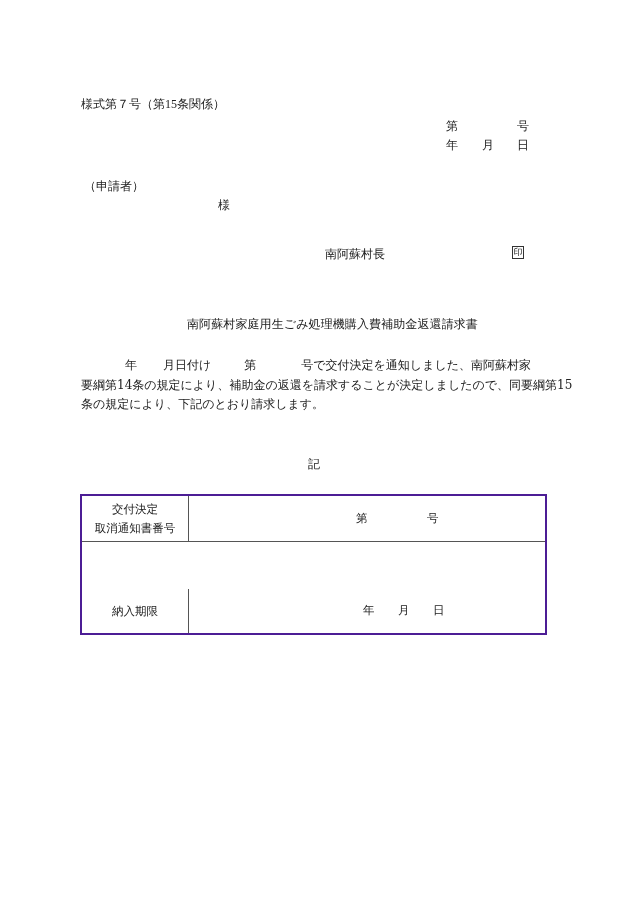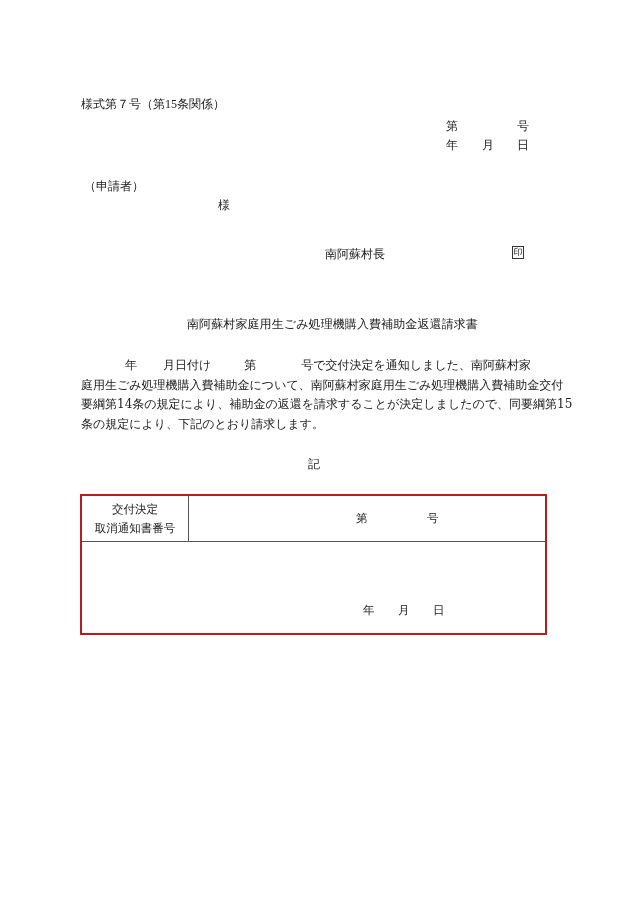--- a/index.html
+++ b/index.html
@@ -57,21 +57,21 @@
     .sp-dated { }
     .sp-no { margin-left: 33px; }
     .sp-rest { margin-left: 45px; }
 
     .ki-label { left: 308px; top: 458px; }
 
     .info-table {
       position: absolute;
       left: 80px; top: 494px;
       width: 467px; height: 141px;
-      border: 2px solid #b91c1c;
+      border: 2px solid #4c1d95;
       box-sizing: border-box;
     }
     .info-row {
       position: absolute;
       left: 0; right: 0;
       border-bottom: 1px solid #555;
     }
     .info-row:last-child { border-bottom: none; }
     .row-1 { top: 0; height: 45px; }
     .row-2 { top: 46px; height: 46px; }
@@ -110,38 +110,40 @@
 
 <div class="abs mayor-name">南阿蘇村長</div>
 <div class="abs seal-icon">印</div>
 
 <div class="abs doc-title">南阿蘇村家庭用生ごみ処理機購入費補助金返還請求書</div>
 
 <div class="body-para">
   <span class="body-line body-line-1">
     <span class="sp-year">年</span><span class="sp-month">月</span><span class="sp-dated">日付け</span><span class="sp-no">第</span><span class="sp-rest">号で交付決定を通知しました、南阿蘇村家</span>
   </span>
-  <span class="body-line">庭用生ごみ処理機購入費補助金について、南阿蘇村家庭用生ごみ処理機購入費補助金交付</span>
   <span class="body-line">要綱第14条の規定により、補助金の返還を請求することが決定しましたので、同要綱第15</span>
   <span class="body-line">条の規定により、下記のとおり請求します。</span>
 </div>
 
 <div class="abs ki-label">記</div>
 
 <div class="info-table">
   <div class="info-row row-1">
     <div class="info-label-cell">
       <span>交付決定</span>
       <span>取消通知書番号</span>
     </div>
     <div class="info-value-cell">
       <span class="val" style="left:167px; top:17px;">第</span>
       <span class="val" style="left:238px; top:17px;">号</span>
     </div>
   </div>
   <div class="info-row row-3">
+    <div class="info-label-cell">
+      <span>納入期限</span>
+    </div>
     <div class="info-value-cell">
       <span class="val" style="left:174px; top:16px;">年</span>
       <span class="val" style="left:209px; top:16px;">月</span>
       <span class="val" style="left:244px; top:16px;">日</span>
     </div>
   </div>
 </div>
 
 </body></html>

